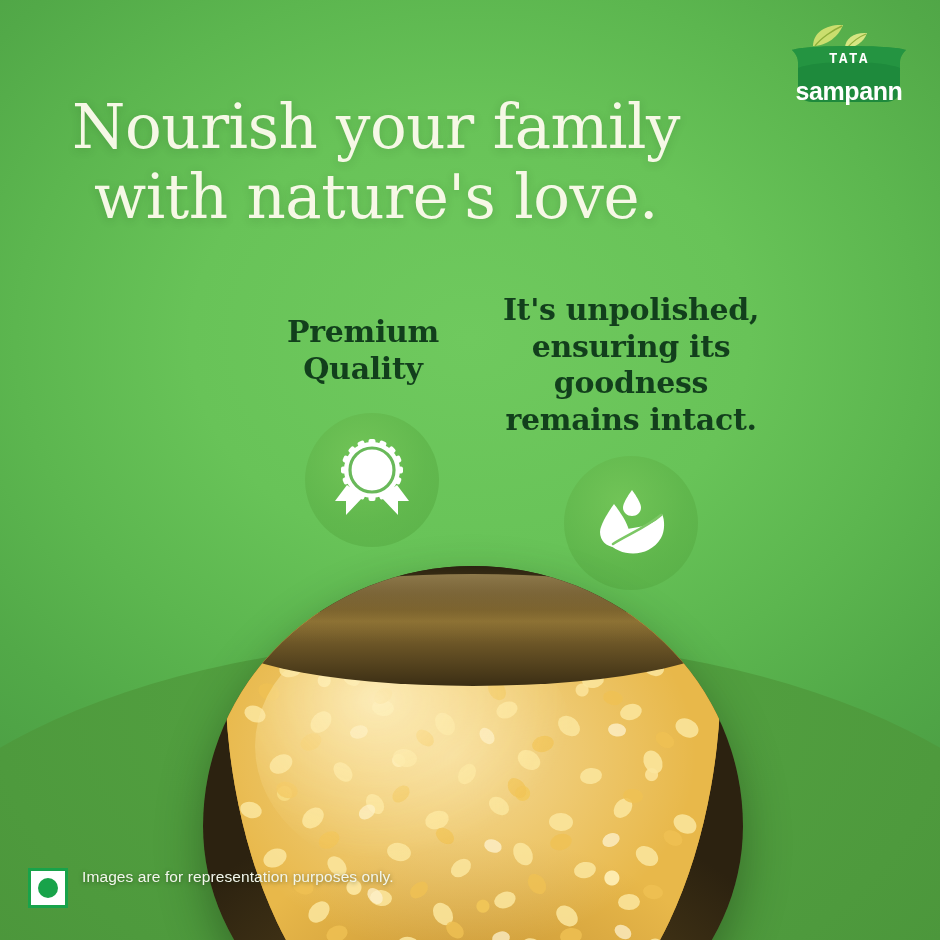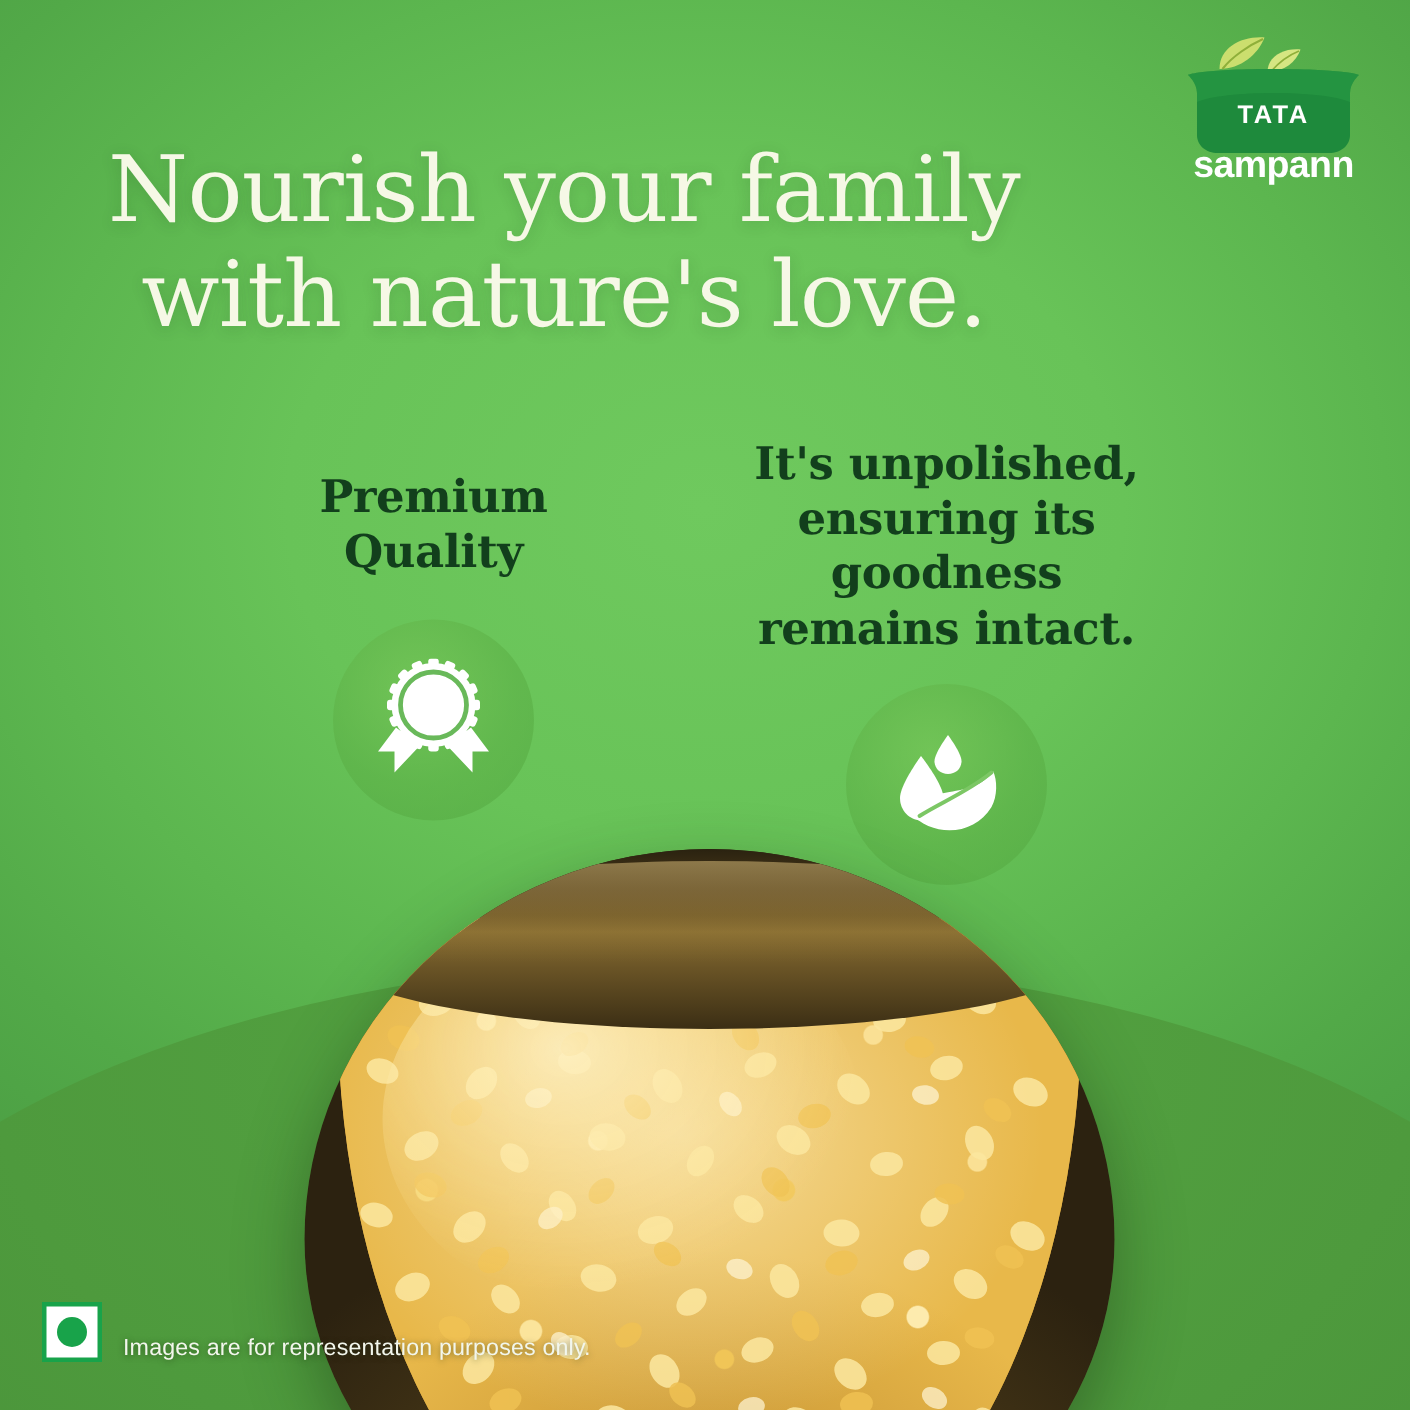--- a/index.html
+++ b/index.html
@@ -48,25 +48,24 @@
   .logo-text {
     position:absolute;
     left:0; top:30px;
     width:134px;
     text-align:center;
     color:#FFFFFF;
     line-height:1;
     pointer-events:none;
   }
   .logo-tata {
-    font-size:17px;
+    font-size:14px;
     font-weight:bold;
     letter-spacing:1.6px;
-    font-family:Liberation Sans, sans-serif;
-    margin-top:16px;
+    font-family:Liberation Mono, monospace;
   }
   .logo-sampann {
     font-size:25px;
     font-weight:bold;
     letter-spacing:-0.4px;
     margin-top:13px;
     font-family:"Liberation Sans", sans-serif;
   }
 
   
@@ -92,21 +91,21 @@
     width:940px;
     display:flex;
     justify-content:center;
     align-items:flex-start;
   }
   .feat {
     display:flex;
     flex-direction:column;
     align-items:center;
   }
-  .feat-a { width:300px; margin-right:22px; }
+  .feat-a { width:300px; margin-right:22px;align-items:flex-end; }
   .feat-b { width:340px; }
 
   .feat-title {
     color:#123F1C;
     font-family:"DejaVu Serif", serif;
     font-weight:700;
     text-align:center;
     line-height:1.22;
     letter-spacing:-0.3px;
   }
@@ -193,21 +192,21 @@
     inset:0;
     opacity:.95;
   }
 
   
   .bottom-bar {
     position:absolute;
     left:28px;
     bottom:32px;
     display:flex;
-    align-items:flex-end;
+    align-items:flex-start;
     z-index:40;
   }
   .veg-mark {
     width:40px; height:40px;
     border:3px solid #18A34A;
     background:#FFFFFF;
     display:flex;
     align-items:center;
     justify-content:center;
     flex:0 0 auto;

